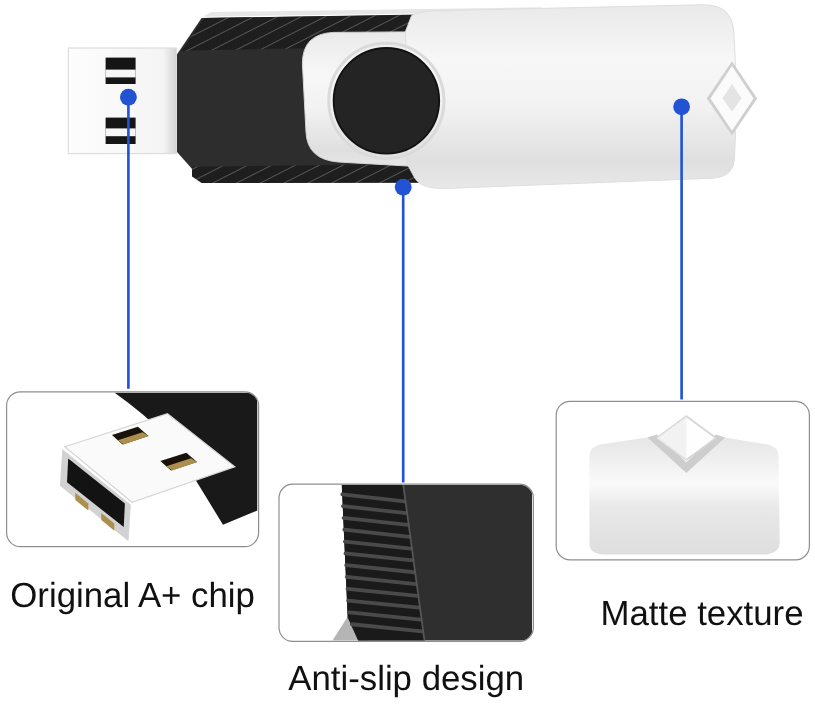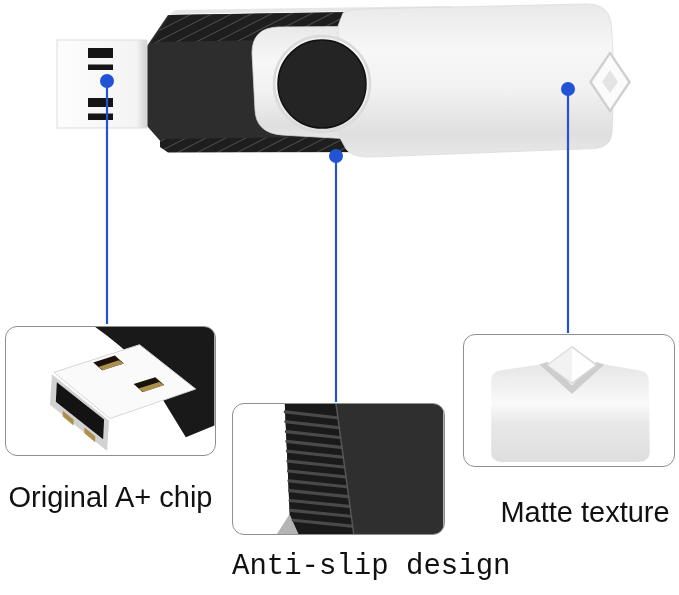--- a/index.html
+++ b/index.html
@@ -115,21 +115,21 @@
         <line x1="55.7" y1="68" x2="113.2" y2="74"></line>
         <line x1="56.2" y1="78" x2="114.6" y2="84"></line>
         <line x1="56.8" y1="88" x2="116" y2="94"></line>
         <line x1="57.3" y1="98" x2="117.3" y2="104"></line>
         <line x1="58.4" y1="108" x2="118.7" y2="114"></line>
         <line x1="60.5" y1="118" x2="120" y2="124"></line>
       </g>
       <line x1="104" y1="0" x2="122" y2="132" stroke="#565656" stroke-width="1.5"></line>
     </svg>
   </div>
-  <div class="feature-label" style="left:232px;top:550px;width:213px;font-family:Liberation Mono, monospace;">Anti-slip design</div>
+  <div class="feature-label" style="left:232px;top:550px;width:213px;">Anti-slip design</div>
 
   <div class="callout-box" style="left:463px;top:334px;width:212px;height:133px;">
     <svg viewBox="0 0 212 133">
       <defs>
         <linearGradient id="matte" x1="0" y1="0" x2="0" y2="1">
           <stop offset="0" stop-color="#e6e6e6"></stop>
           <stop offset="0.25" stop-color="#f2f2f2"></stop>
           <stop offset="0.4" stop-color="#fafafa"></stop>
           <stop offset="0.6" stop-color="#e8e8e8"></stop>
           <stop offset="1" stop-color="#dedede"></stop>

